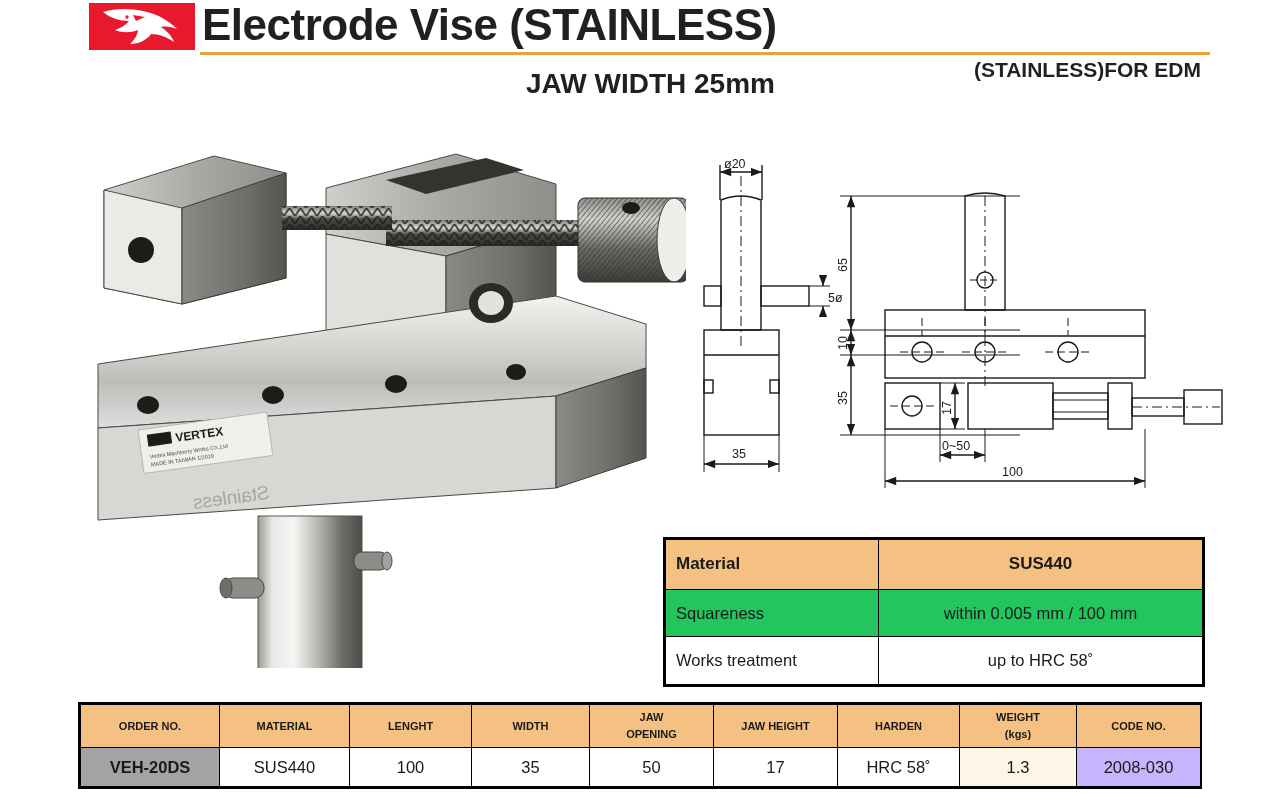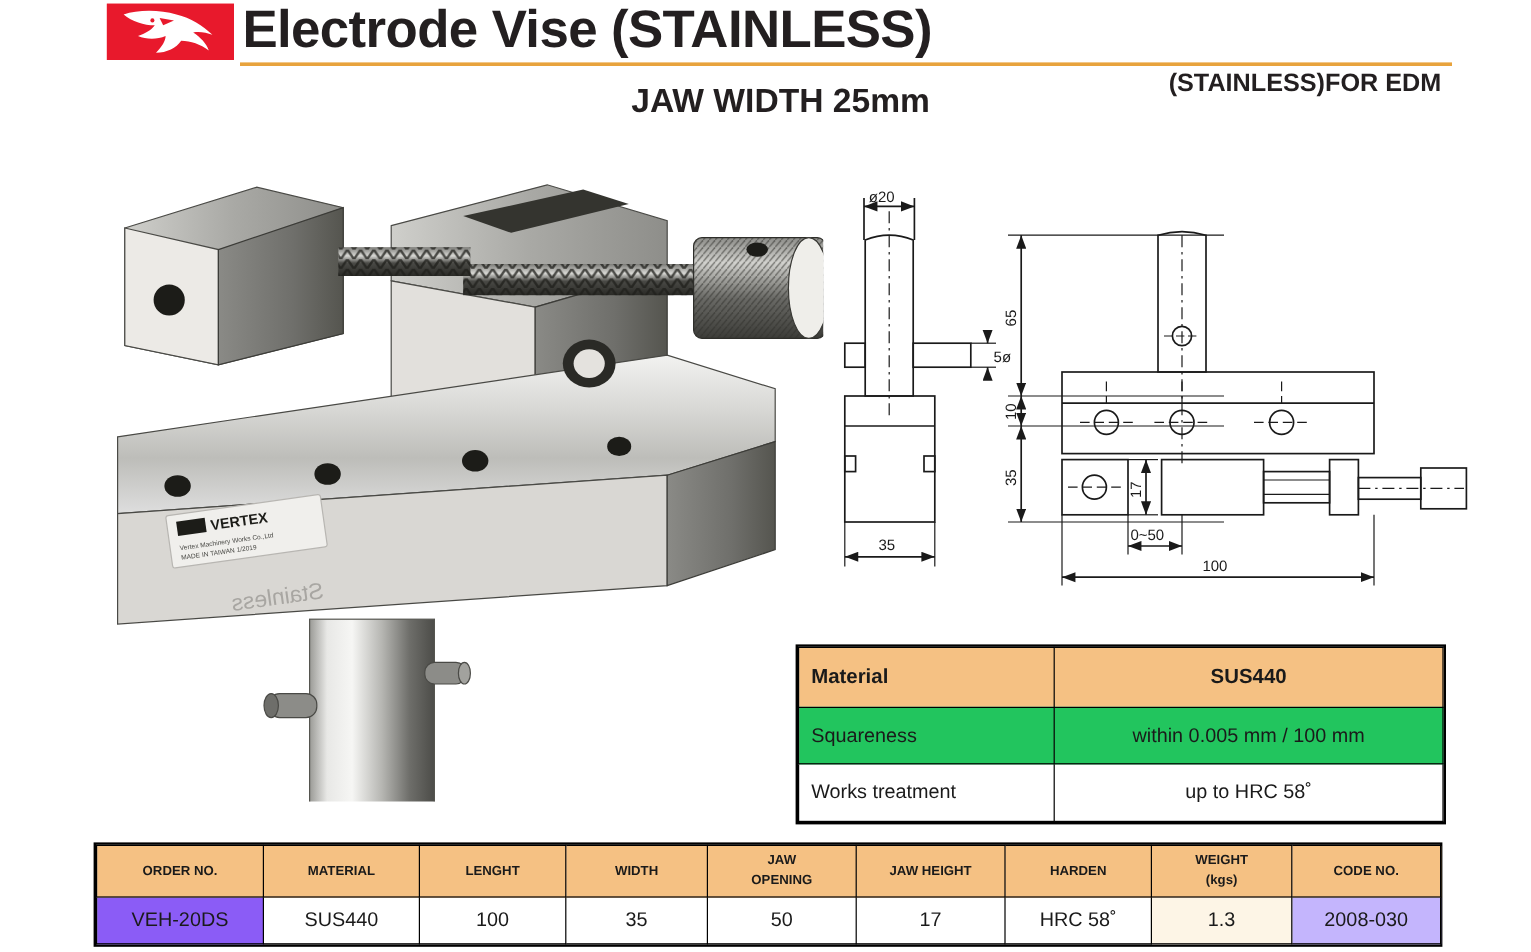--- a/index.html
+++ b/index.html
@@ -41,21 +41,21 @@
 
   
   #order-table{position:absolute;left:78px;top:702px;width:1120px;
                border:2.5px solid #000;background:#fff;}
   #order-table table{width:100%;border-collapse:collapse;table-layout:fixed;}
   #order-table th,#order-table td{border:1.3px solid #000;text-align:center;
                font-size:16.5px;color:#1a1a1a;}
   #order-table th{background:#f5c183;font-weight:bold;height:42px;line-height:17px;
                font-size:11px;padding:0 2px;}
   #order-table td{height:36px;font-size:16.5px;}
-  #order-table td.order-no{background:#8b5cf6;font-weight:normal;}
+  #order-table td.order-no{background:#a3a3a3;font-weight:bold;}
   #order-table td.weight{background:#fdf5e6;}
   #order-table td.code{background:#c4b5fd;}
 </style>
 </head>
 <body>
 
 <div id="header">
 
   <div id="logo">
     <svg viewBox="0 0 106 47" xmlns="http://www.w3.org/2000/svg">

